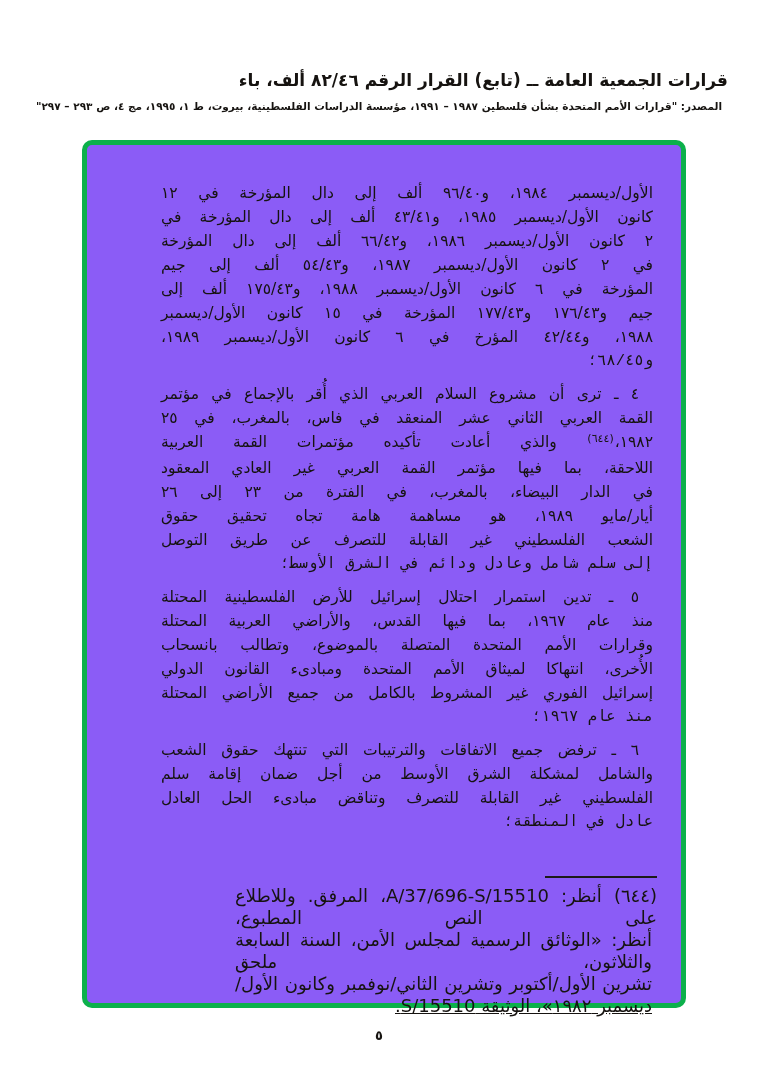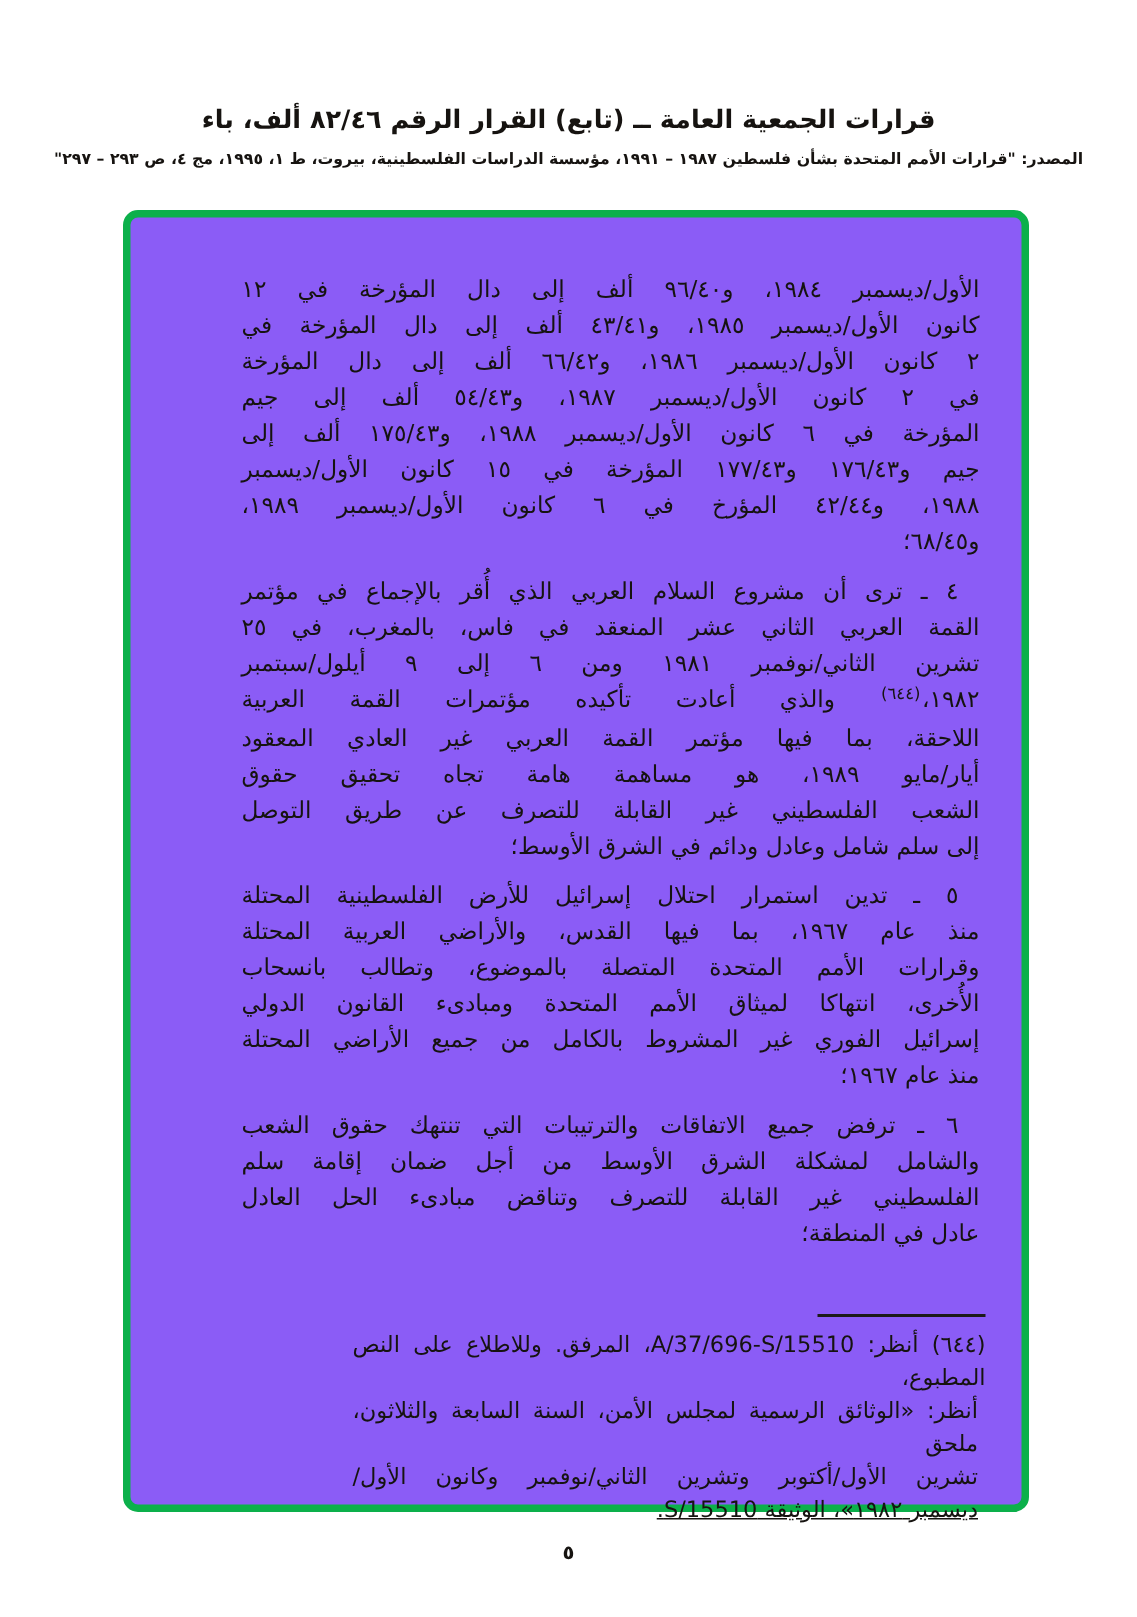--- a/index.html
+++ b/index.html
@@ -1,36 +1,36 @@
 <!DOCTYPE html>
 <html lang="ar"><head>
 <meta charset="utf-8">
 <style>
   html,body{margin:0;padding:0;}
   body{
     width:758px;height:1078px;position:relative;background:#ffffff;
     font-family:"DejaVu Sans", sans-serif;color:#161310;overflow:hidden;
   }
   .hdr{position:absolute;top:70px;left:30px;right:30px;text-align:center;direction:rtl;}
-  .title{font-size:17px;font-weight:bold;letter-spacing:0;}
+  .title{font-size:17px;font-weight:bold;letter-spacing:0;text-align:right;}
   .source{font-size:10.5px;font-weight:bold;margin-top:10px;white-space:nowrap;}
   .frame{
     position:absolute;left:82px;top:140px;width:594px;height:858px;
     border:5px solid #0cb04b;border-radius:10px;background:#8b5cf6;
   }
   .content{direction:rtl;width:492px;margin:36px 28px 0 auto;}
   .para{font-size:15.5px;line-height:24px;margin:0 0 9px 0;text-align:justify;}
   .line{text-align:justify;text-align-last:justify;}
-  .line.last{text-align-last:right;}
+  .line.last{text-align-last:right;font-family:Liberation Mono, monospace;}
   .firstline{padding-right:14px;}
   .lead{font-weight:normal;}
   .fnmark{font-size:11px;position:relative;top:-5px;padding:0 1px;}
   .footnote{
     direction:rtl;width:422px;margin:42px -4px 0 auto;
-    font-size:15px;line-height:22px;
+    font-size:18px;line-height:22px;
   }
   .fn-rule{width:112px;border-top:2px solid #1c1a18;margin-bottom:7px;}
   .fn-line{text-align:justify;text-align-last:justify;}
   .fn-line.hang{padding-right:5px;}
   .fn-line.last{text-align-last:right;text-decoration:underline;}
   .pagenum{position:absolute;top:1028px;left:0;right:0;text-align:center;
     font-size:13px;font-weight:bold;}
 </style>
 </head>
 <body>
@@ -52,25 +52,25 @@
       <div class="line">جيم و١٧٦/٤٣ و١٧٧/٤٣ المؤرخة في ١٥ كانون الأول/ديسمبر</div>
       <div class="line">١٩٨٨، و٤٢/٤٤ المؤرخ في ٦ كانون الأول/ديسمبر ١٩٨٩،</div>
       <div class="line last">و٦٨/٤٥؛</div>
     </div>
 
     <div class="para">
       <div class="line firstline">
         <span>٤ ـ </span><span class="lead">ترى</span><span> أن مشروع السلام العربي الذي أُقر بالإجماع في مؤتمر</span>
       </div>
       <div class="line">القمة العربي الثاني عشر المنعقد في فاس، بالمغرب، في ٢٥</div>
-      <div class="line">تشرين الثاني/نوفمبر ١٩٨١ ومن ٦ إلى ٩ أيلول/سبتمبر</div>
       <div class="line">
         <span>١٩٨٢،</span><span class="fnmark">(٦٤٤)</span><span> والذي أعادت تأكيده مؤتمرات القمة العربية</span>
       </div>
       <div class="line">اللاحقة، بما فيها مؤتمر القمة العربي غير العادي المعقود</div>
+      <div class="line">في الدار البيضاء، بالمغرب، في الفترة من ٢٣ إلى ٢٦</div>
       <div class="line">أيار/مايو ١٩٨٩، هو مساهمة هامة تجاه تحقيق حقوق</div>
       <div class="line">الشعب الفلسطيني غير القابلة للتصرف عن طريق التوصل</div>
       <div class="line last">إلى سلم شامل وعادل ودائم في الشرق الأوسط؛</div>
     </div>
 
     <div class="para">
       <div class="line firstline">
         <span>٥ ـ </span><span class="lead">تدين</span><span> استمرار احتلال إسرائيل للأرض الفلسطينية المحتلة</span>
       </div>
       <div class="line">منذ عام ١٩٦٧، بما فيها القدس، والأراضي العربية المحتلة</div>

